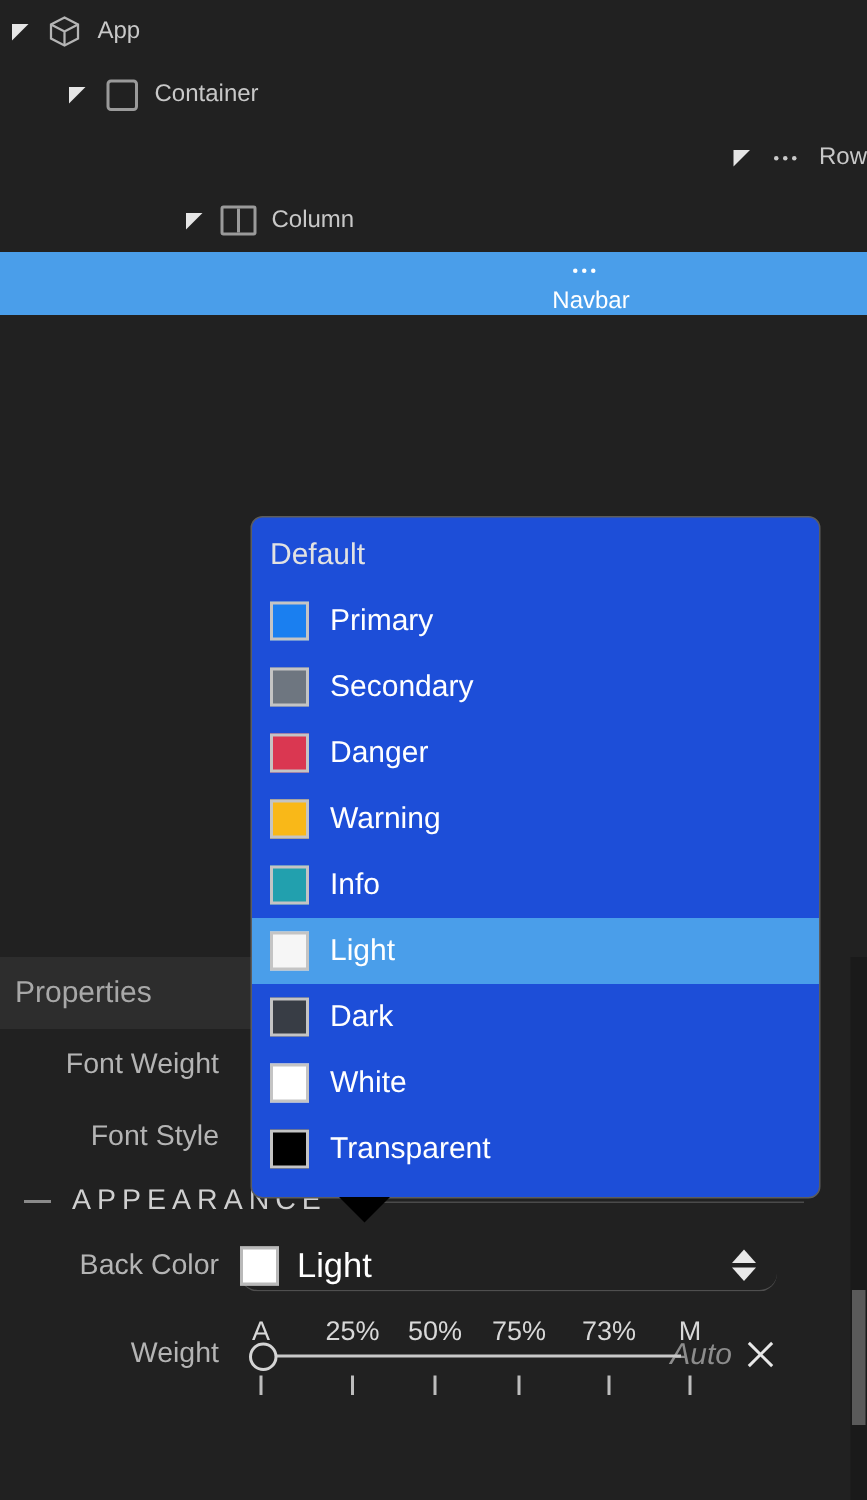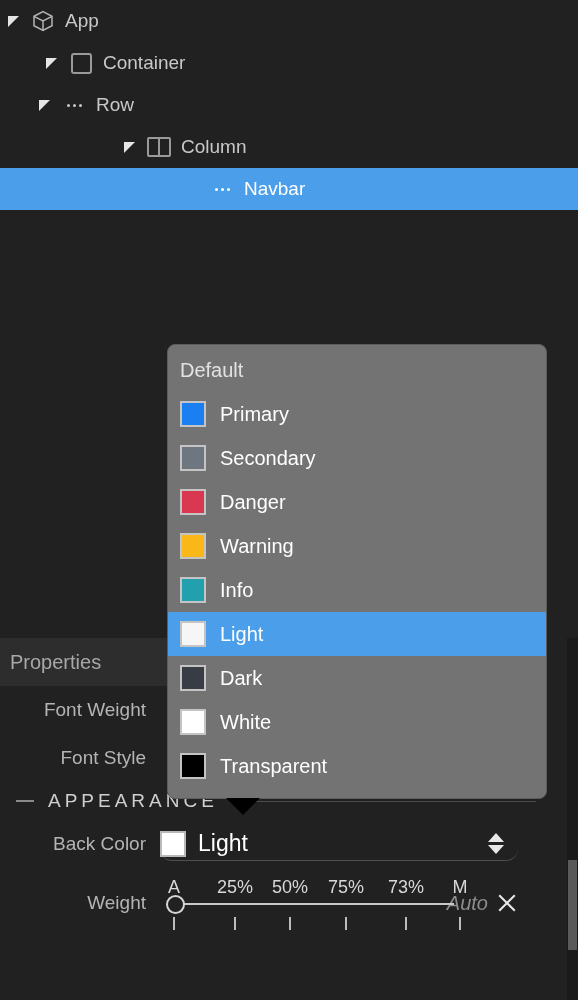--- a/index.html
+++ b/index.html
@@ -16,21 +16,21 @@
   }
 
   
   .tree { position: absolute; top: 0; left: 0; width: 578px; }
   .tree-row {
     position: relative;
     height: 42px;
     display: flex;
     align-items: center;
     color: #c8c8c8;
-    font-size: 19px;
+    font-size: 16px;
     background: #212121;
   }
   .tree-row.selected { background: #4a9eea; color: #ffffff; }
   .tree-row .caret {
     width: 0; height: 0;
     border-left: 11px solid #e6e6e6;
     border-bottom: 11px solid transparent;
     flex: 0 0 auto;
     margin-right: 12px;
   }
@@ -185,21 +185,21 @@
     position: absolute; right: 1px; top: 222px;
     width: 9px; height: 90px;
     background: #5a5a5a;
   }
 
   
   .dropdown {
     position: absolute;
     left: 167px; top: 344px;
     width: 380px;
-    background: #737373;
+    background: #1d4ed8;
     border: 1px solid #5c5c5c;
     border-radius: 8px;
     padding: 8px 0 10px 0;
     z-index: 50;
   }
   .dd-tail {
     position: absolute;
     left: 58px; bottom: -17px;
     width: 0; height: 0;
     border-left: 17px solid transparent;
@@ -241,42 +241,42 @@
         </div>
         <div class="label">App</div>
       </div>
       <div class="tree-row" style="padding-left: 46px;">
         <div class="caret"></div>
         <div class="node-icon">
           <div class="sq-icon"></div>
         </div>
         <div class="label">Container</div>
       </div>
-      <div class="tree-row" style="padding-left: 39px;">
+      <div class="tree-row" style="padding-left: 68px; justify-content: flex-end;">
         <div class="caret"></div>
         <div class="node-icon">
           <div class="dots">
             <i></i>
             <i></i>
             <i></i>
           </div>
         </div>
         <div class="label">Row</div>
       </div>
       <div class="tree-row" style="padding-left: 124px;">
         <div class="caret"></div>
         <div class="node-icon">
           <div class="col-icon">
             <span></span>
             <span></span>
           </div>
         </div>
         <div class="label">Column</div>
       </div>
-      <div class="tree-row selected" style="padding-left: 210px;">
+      <div class="tree-row selected" style="padding-left: 210px; flex-direction: column;">
         <div class="node-icon">
           <div class="dots">
             <i></i>
             <i></i>
             <i></i>
           </div>
         </div>
         <div class="label">Navbar</div>
       </div>
     </div>

